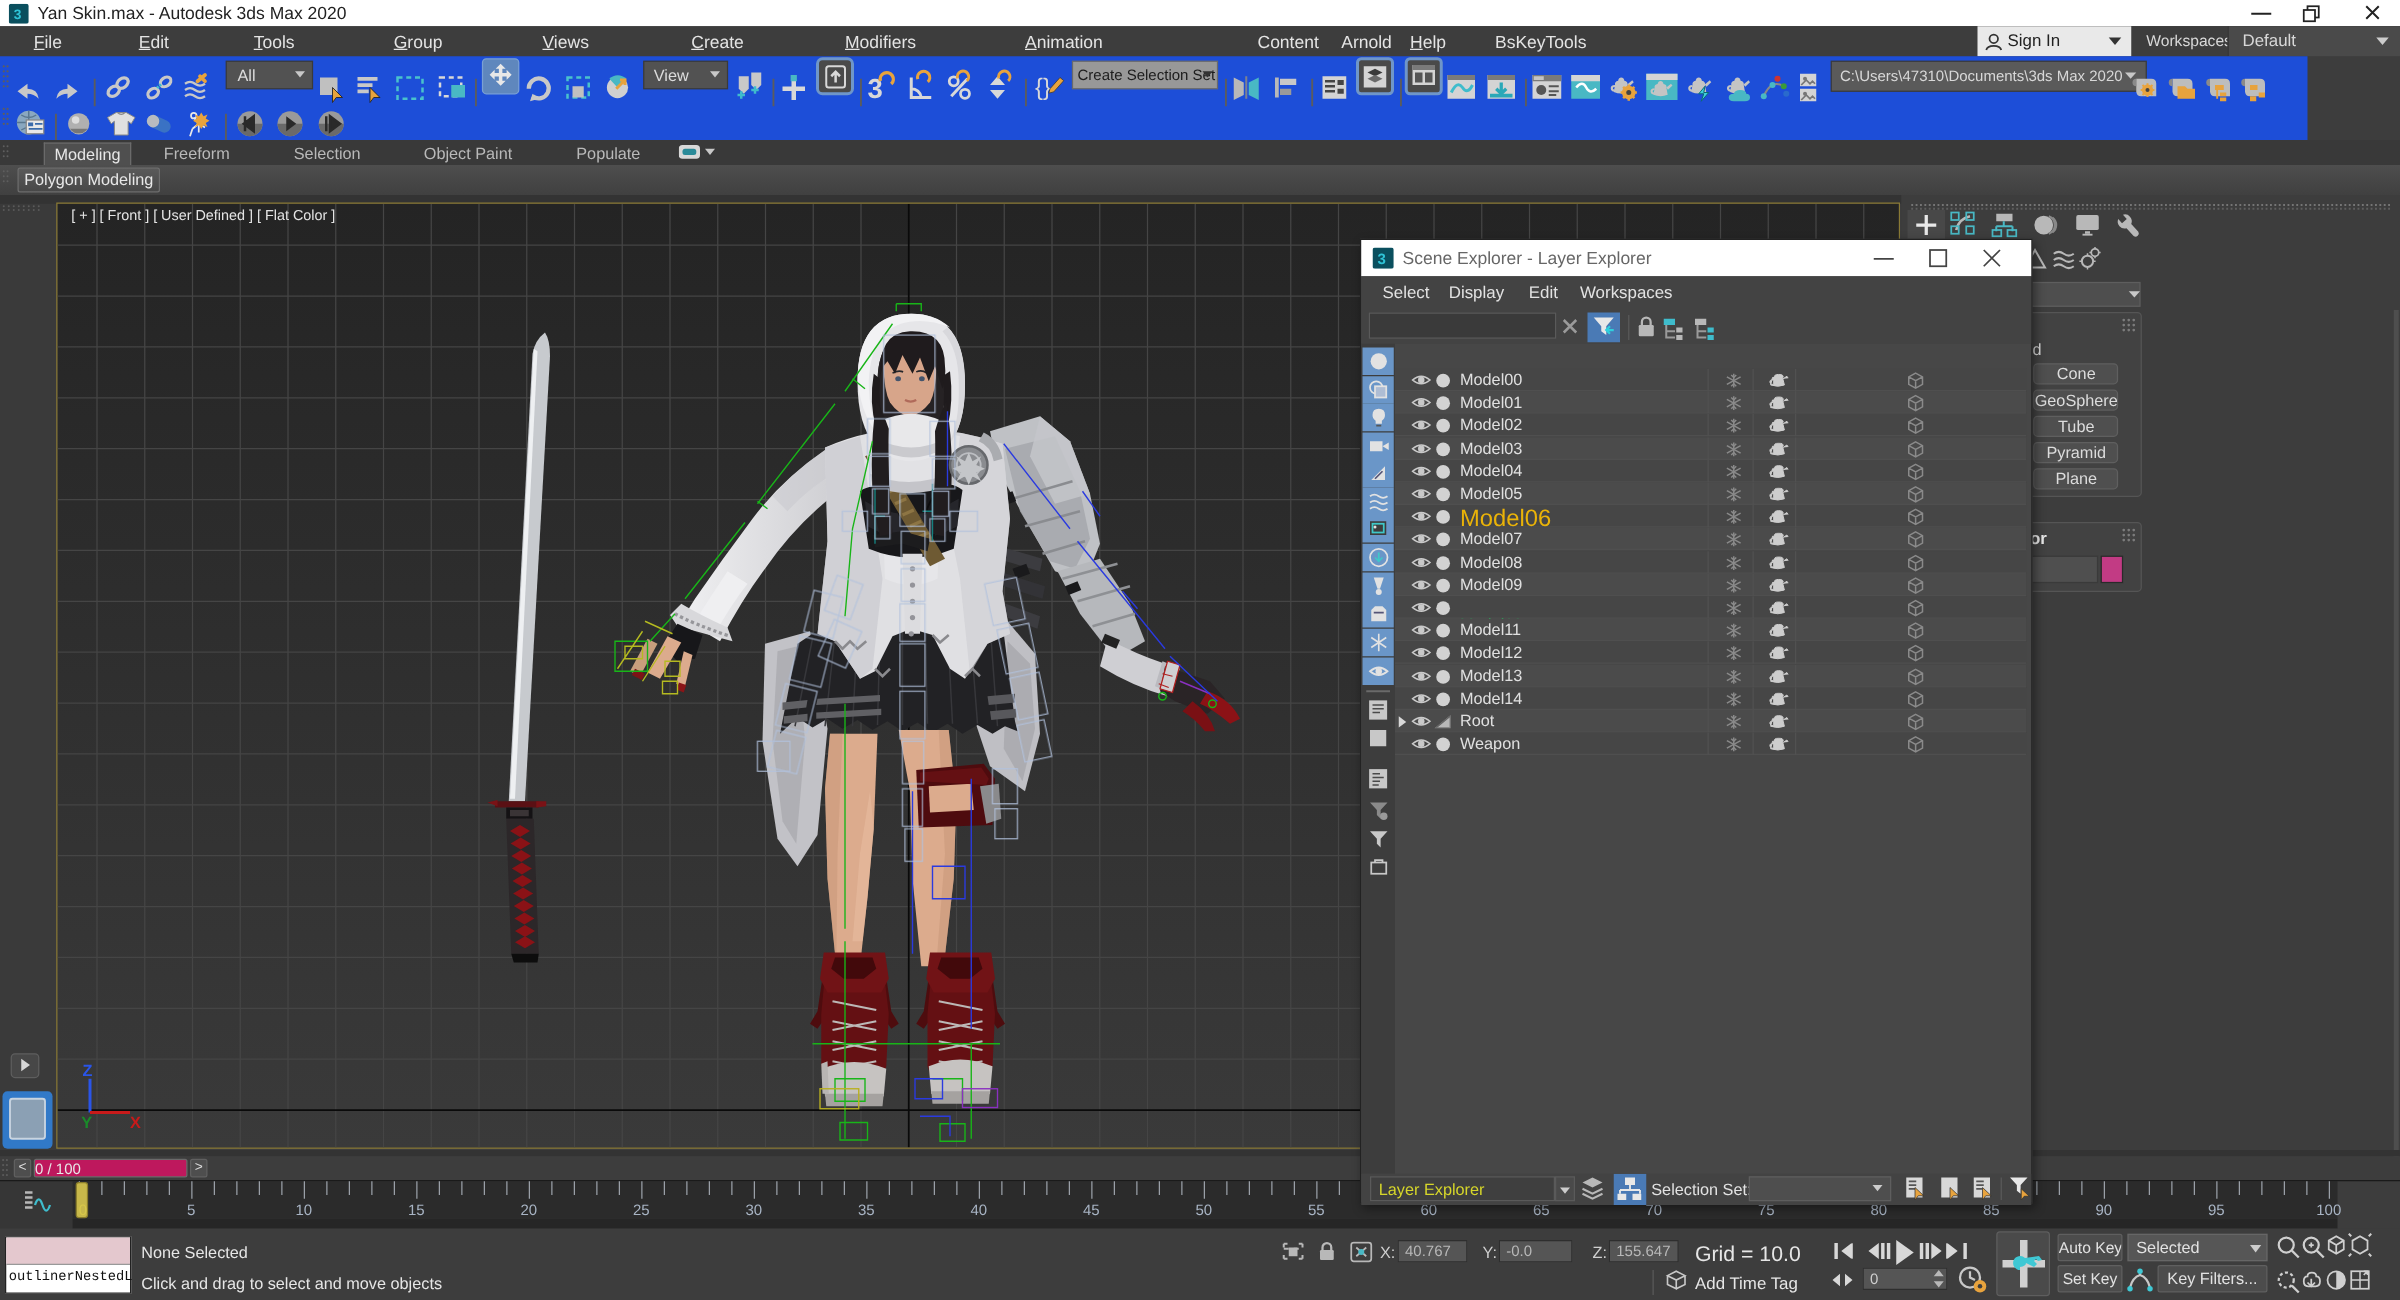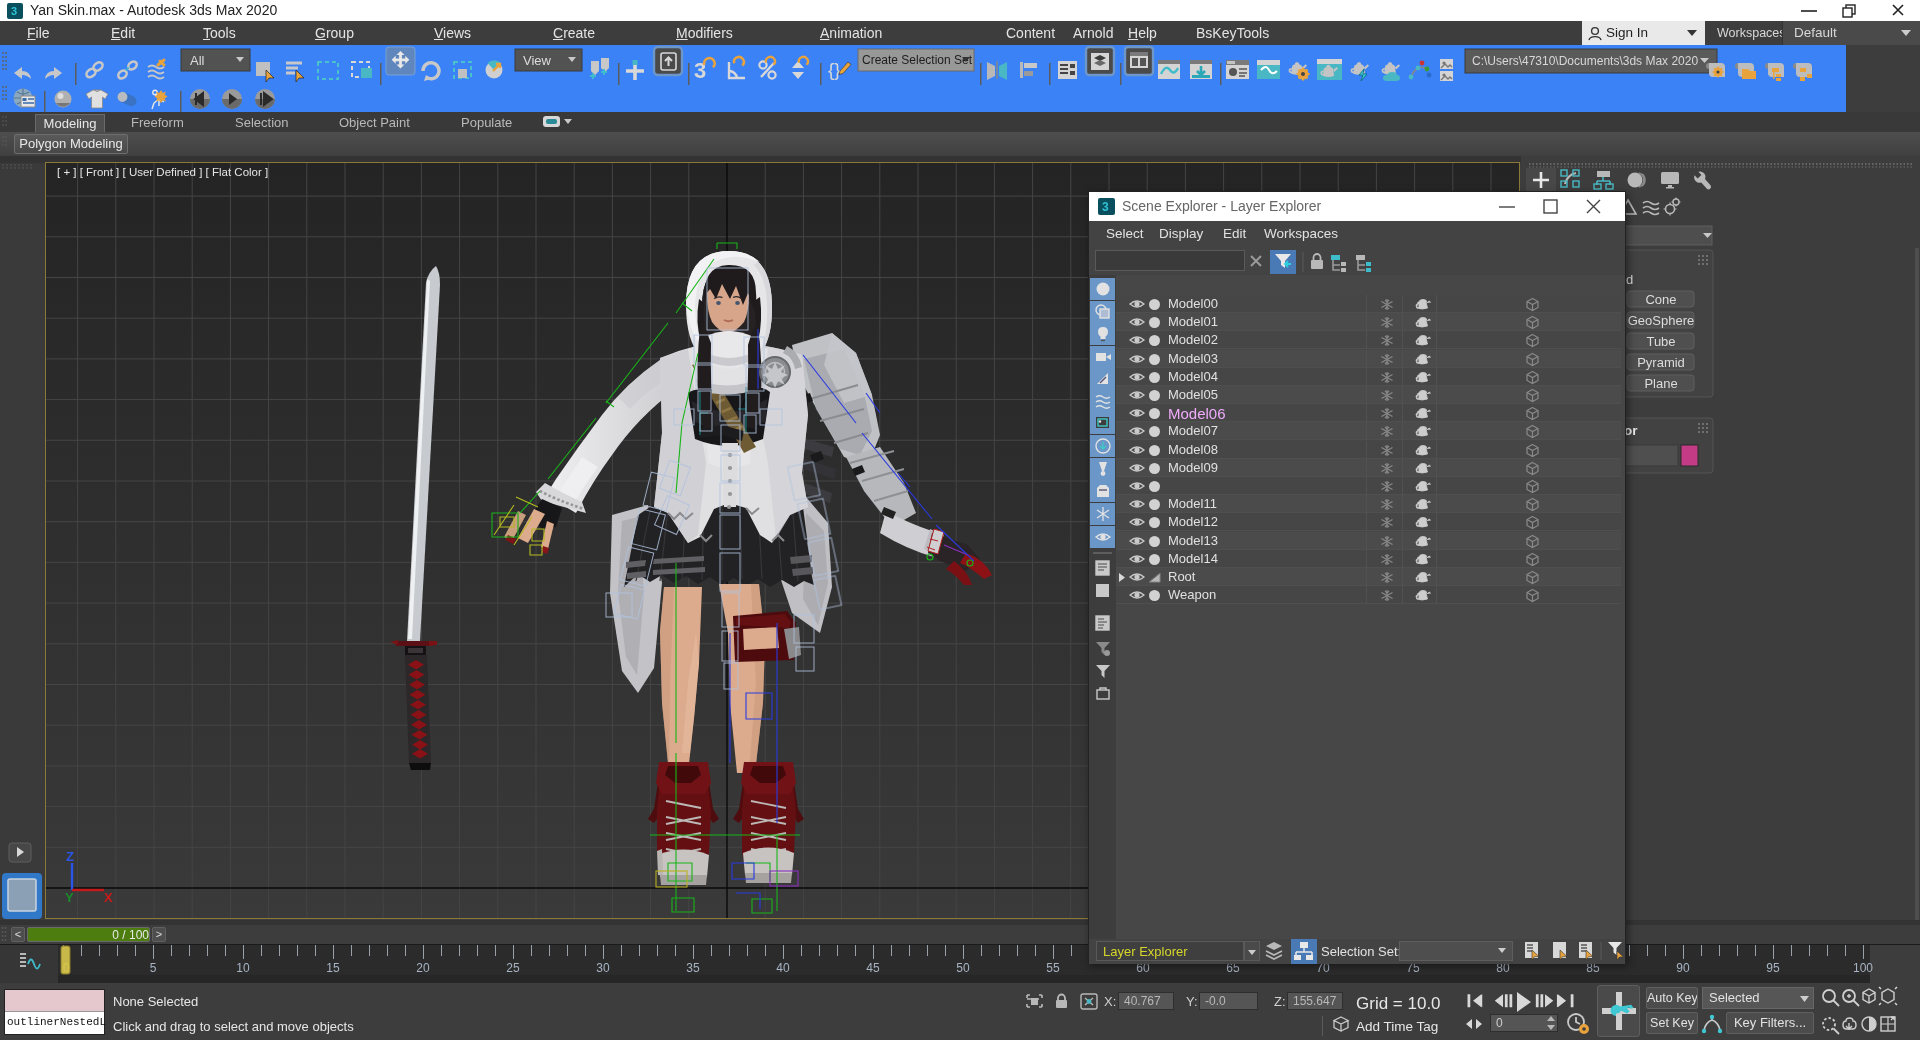--- a/index.html
+++ b/index.html
@@ -2,21 +2,21 @@
 <html><head>
 <meta charset="utf-8">
 <style>
 html,body{margin:0;padding:0;width:1920px;height:1040px;overflow:hidden;background:#3d3d3d;font-family:"Liberation Sans",sans-serif;}
 *{box-sizing:border-box;}
 .abs{position:absolute;}
 #titlebar{position:absolute;left:0;top:0;width:1920px;height:21px;background:#fff;color:#333;}
 #titlebar .ttl{position:absolute;left:30px;top:2px;font-size:14px;color:#222;}
 #menubar{position:absolute;left:0;top:21px;width:1920px;height:24px;background:#3d3d3d;color:#e4e4e4;font-size:14px;}
 #menubar .mi{position:absolute;top:4px;}
-#toolbar{position:absolute;left:0;top:45px;width:1846px;height:67px;background:#3b82f6;}
+#toolbar{position:absolute;left:0;top:45px;width:1846px;height:67px;background:#1d4ed8;}
 #ribbon1{position:absolute;left:0;top:112px;width:1920px;height:20px;background:#393939;}
 #ribbon2{position:absolute;left:0;top:132px;width:1920px;height:24px;background:linear-gradient(#4e4e4e,#404040);}
 #ribbongap{position:absolute;left:0;top:156px;width:1920px;height:7px;background:#333;}
 #leftstrip{position:absolute;left:0;top:163px;width:45px;height:757px;background:#3a3a3a;}
 #viewport{position:absolute;left:45px;top:162px;width:1475px;height:757px;border:1px solid #8a7a35;background:linear-gradient(#242424,#383838);overflow:hidden;}
 #cmdpanel{position:absolute;left:1521px;top:156px;width:399px;height:827px;background:#3d3d3d;}
 #botgap{position:absolute;left:0;top:920px;width:1920px;height:5px;background:#333;}
 #timeslider{position:absolute;left:0;top:925px;width:1920px;height:19px;background:#3d3d3d;}
 #ruler{position:absolute;left:0;top:944px;width:1920px;height:39px;background:#3d3d3d;}
 #statusbar{position:absolute;left:0;top:983px;width:1920px;height:57px;background:#3d3d3d;color:#e6e6e6;}
@@ -902,21 +902,21 @@
         <circle cx="5.5" cy="3" r="0.9"></circle>
         <circle cx="2.5" cy="7" r="0.9"></circle>
         <circle cx="5.5" cy="7" r="0.9"></circle>
         <circle cx="2.5" cy="11" r="0.9"></circle>
         <circle cx="5.5" cy="11" r="0.9"></circle>
         <circle cx="2.5" cy="15" r="0.9"></circle>
         <circle cx="5.5" cy="15" r="0.9"></circle>
       </g>
     </svg>
  <div class="abs" style="left:11px;top:2px;width:14px;height:15px;background:#4e4e4e;border:1px solid #606060;border-radius:2px;color:#ddd;font-size:11px;text-align:center;line-height:13px">&lt;</div>
- <div class="abs" style="left:27px;top:2px;width:123px;height:15px;background:#4d7c0f;border:1px solid #6a6a6a;border-radius:2px;color:#e8e8e8;font-size:12px;text-align:right;line-height:14px">0 / 100</div>
+ <div class="abs" style="left:27px;top:2px;width:123px;height:15px;background:#be185d;border:1px solid #6a6a6a;border-radius:2px;color:#e8e8e8;font-size:12px;text-align:left;line-height:14px">0 / 100</div>
  <div class="abs" style="left:152px;top:2px;width:14px;height:15px;background:#4e4e4e;border:1px solid #606060;border-radius:2px;color:#ddd;font-size:11px;text-align:center;line-height:13px">&gt;</div>
 </div>
 <div id="ruler">
  <svg class="abs" width="1920" height="39">
   <rect x="0" y="0" width="1920" height="39" fill="#3d3d3d"></rect>
   <rect x="0" y="0" width="58" height="39" fill="#363636"></rect>
   <rect x="58" y="1" width="1812" height="30" fill="#2b2b2b"></rect>
   <rect x="58" y="31" width="1812" height="8" fill="#262626"></rect>
   <line x1="0" y1="0.5" x2="1920" y2="0.5" stroke="#1a1a1a"></line>
   <g stroke="#9aa0a8" stroke-width="1">
@@ -1375,21 +1375,21 @@
         <div class="abs" style="left:320px;top:0;width:1px;height:18px;background:#515151"></div>
       </div>
       <div class="abs" style="left:0;top:109px;width:505px;height:18px;border-bottom:1px solid #4f4f4f;background:#464646">
         <svg class="abs" style="left:13px;top:3px" width="16" height="12">
           <path d="M1 6 Q8 0 15 6 Q8 12 1 6 Z" fill="none" stroke="#c9c9c9" stroke-width="1.3"></path>
           <circle cx="8" cy="6" r="2.6" fill="#c9c9c9"></circle>
         </svg>
         <svg class="abs" style="left:32px;top:3px" width="14" height="13">
           <circle cx="6.5" cy="6.5" r="5.5" fill="#d2d2d2"></circle>
         </svg>
-        <div class="abs" style="left:52px;top:1px;font-size:15px;color:#f0abfc">Model06</div>
+        <div class="abs" style="left:52px;top:1px;font-size:19px;color:#eab308">Model06</div>
         <svg class="abs" style="left:264px;top:3px" width="14" height="13">
           <g stroke="#8a8a8a" stroke-width="1.2">
             <line x1="7" y1="1" x2="7" y2="12"></line>
             <line x1="1.5" y1="3.5" x2="12.5" y2="9.5"></line>
             <line x1="12.5" y1="3.5" x2="1.5" y2="9.5"></line>
             <path d="M5 2 l2 2 l2 -2 M5 11 l2 -2 l2 2" fill="none"></path>
           </g>
         </svg>
         <svg class="abs" style="left:299px;top:4px" width="17" height="11">
           <path d="M3 3 h8 l1.5 6 q-5 2 -11 0 z M4.5 3 q-0.5 -2.5 3.5 -2.5 q4 0 3.5 2.5 M11.5 4 l3 -2 l1 1.5 M3.5 5 q-3 -0.5 -2.5 2 q0.5 2 2.5 1.5" fill="#cdcdcd" stroke="#cdcdcd" stroke-width="0.8"></path>

